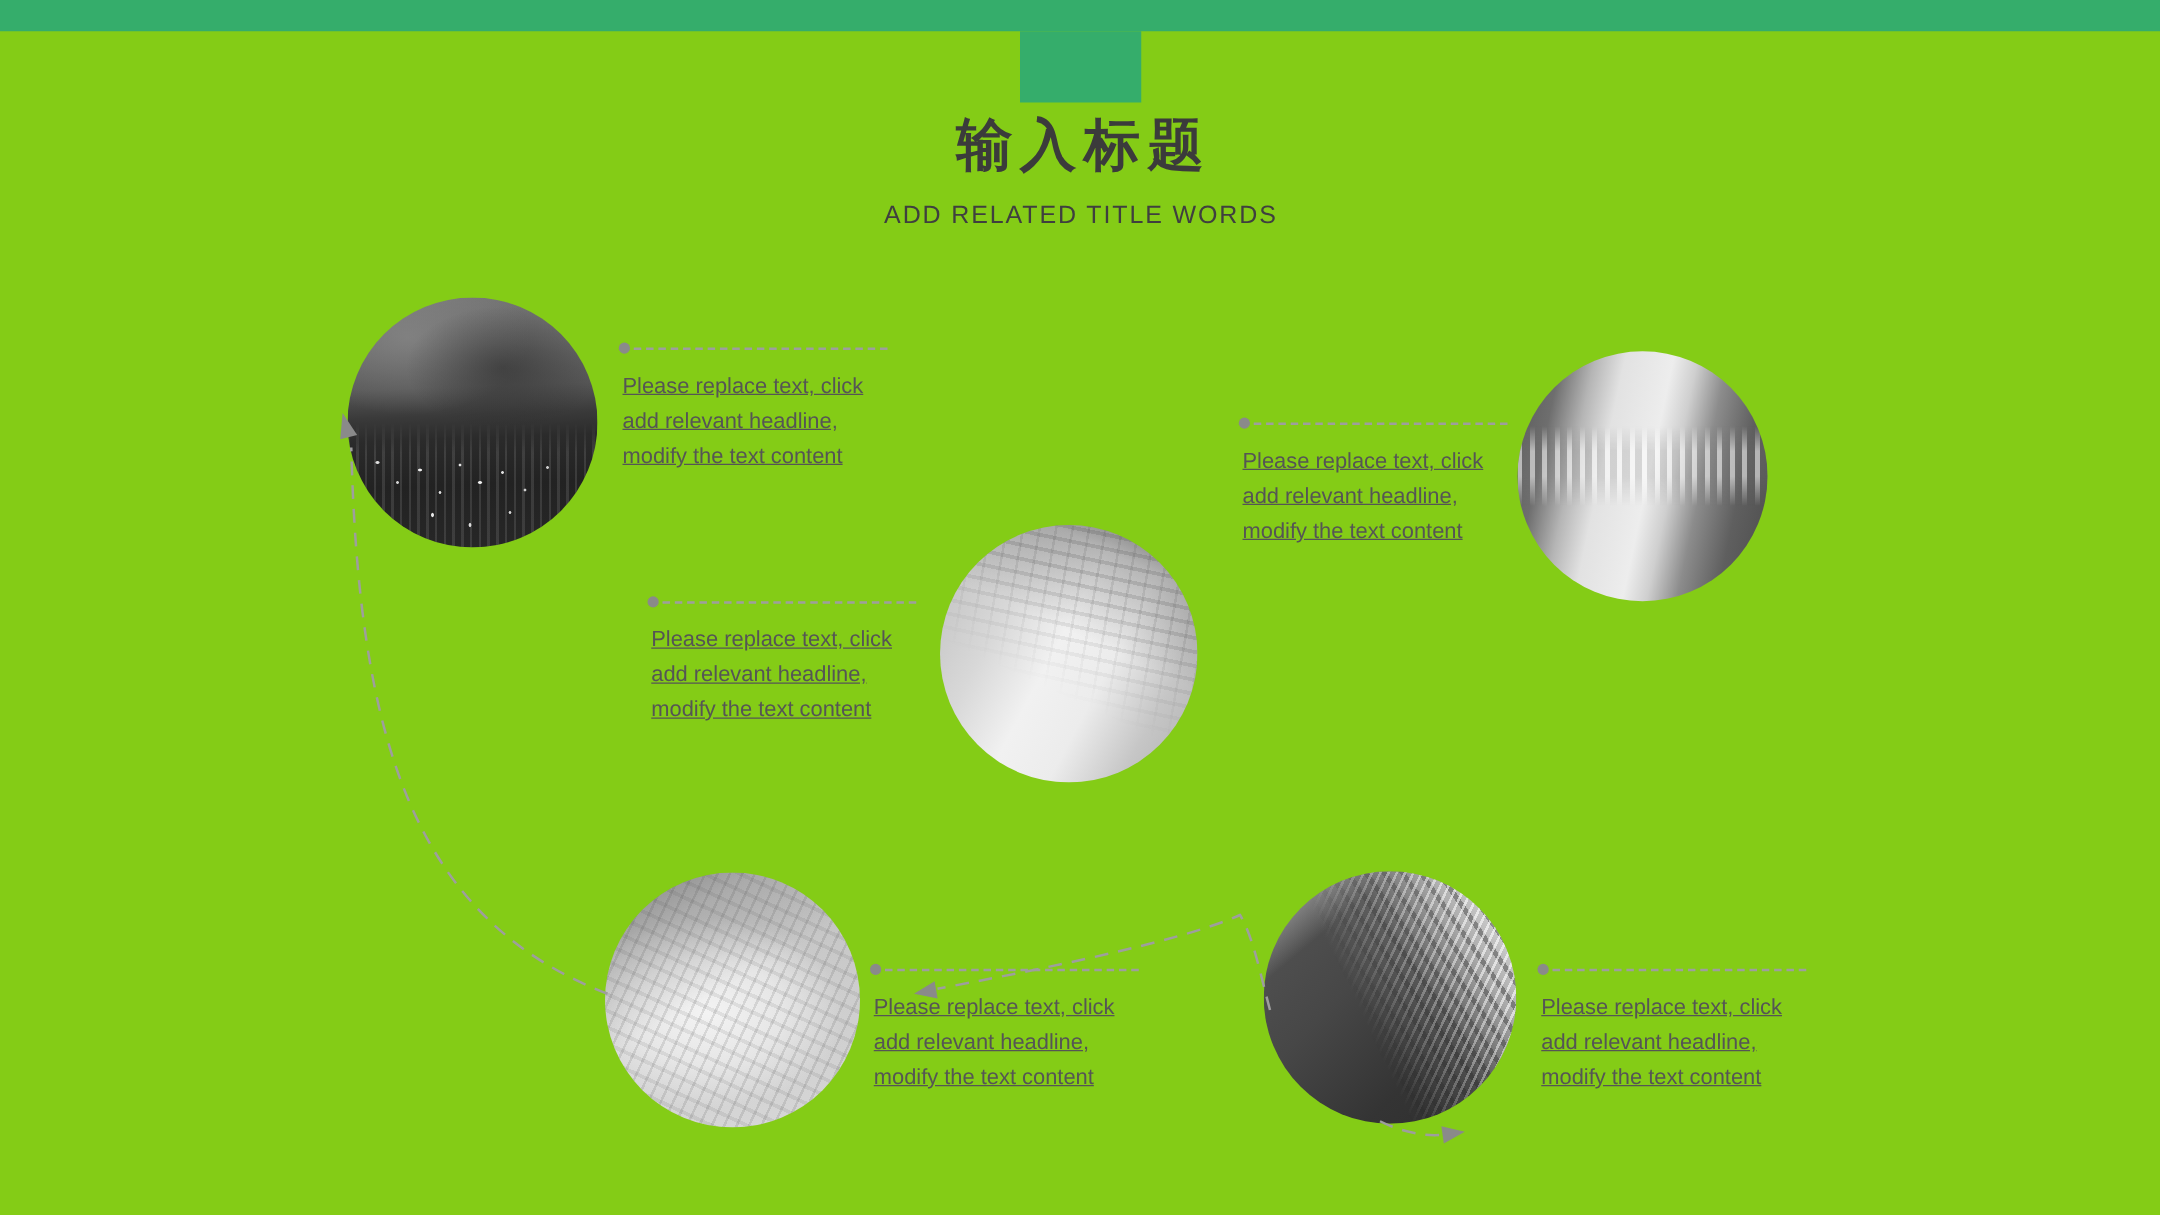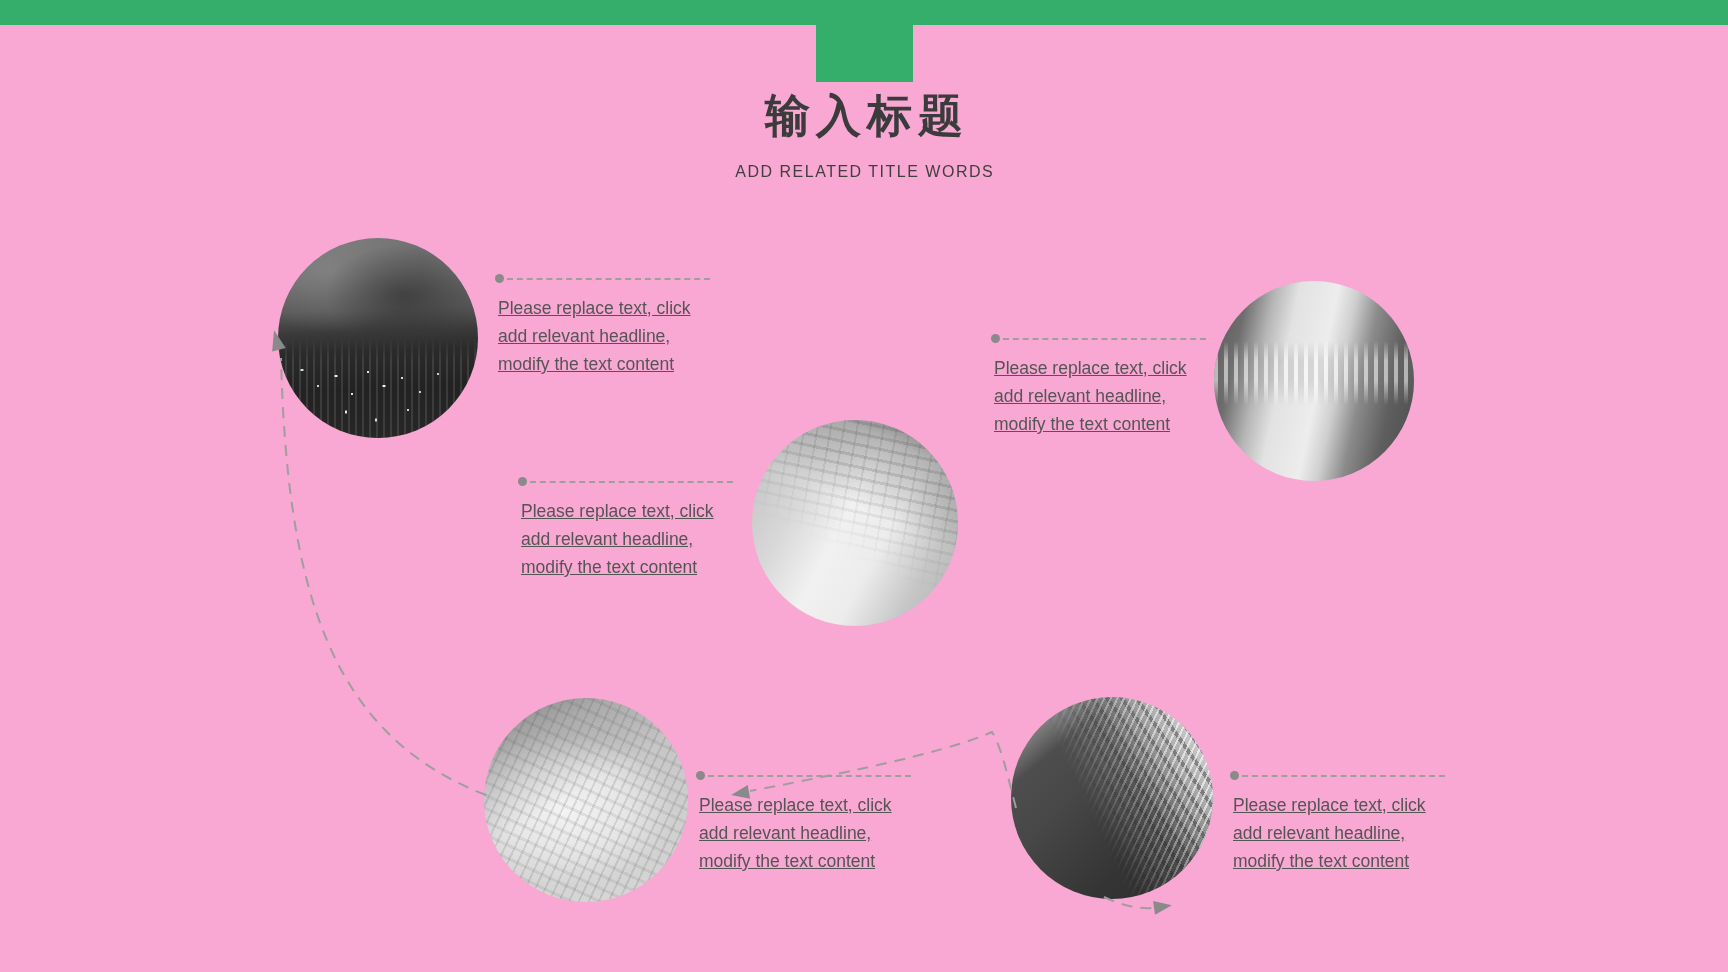--- a/index.html
+++ b/index.html
@@ -1,32 +1,32 @@
 <!DOCTYPE html>
 <html style="--accent_green: #35ad6b; --title_gray: #3b3b3b; --subtitle_gray: #3f3f3f; --text_gray: #555555; --dash_gray: #9e9e9e; --dot_gray: #8a8a8a;"><head>
 <meta charset="utf-8">
 <style>
   html,body{margin:0;padding:0;background:#ffffff;}
   .slide{
-    position:relative;width:1728px;height:972px;overflow:hidden;background:#f9a8d4;
+    position:relative;width:1728px;height:972px;overflow:hidden;background:#84cc16;
     font-family:"Liberation Sans","DejaVu Sans",sans-serif;
   }
   
   .top-bar{position:absolute;left:0;top:0;width:1728px;height:25px;background:var(--accent_green,#35ad6b);}
   .top-tab{position:absolute;left:816px;top:25px;width:97px;height:57px;background:var(--accent_green,#35ad6b);}
   
   .heading{position:absolute;left:0;right:0;top:0;text-align:center;}
   .title{
     position:absolute;left:0;right:0;top:88px;margin:0;
     font-size:45px;line-height:56px;font-weight:700;color:var(--title_gray,#3b3b3b);
     letter-spacing:6px;text-indent:6px;
   }
   .subtitle{
     position:absolute;left:0;right:0;top:160px;
-    font-size:16px;line-height:24px;font-weight:400;color:var(--subtitle_gray,#3f3f3f);
+    font-size:20px;line-height:24px;font-weight:400;color:var(--subtitle_gray,#3f3f3f);
     letter-spacing:1.5px;text-indent:1.5px;
   }
   
   .photo{position:absolute;border-radius:50%;overflow:hidden;}
   .photo .layer{position:absolute;inset:0;}
   
   .photo-1{left:278px;top:238px;width:200px;height:200px;
     background:
       radial-gradient(110px 70px at 62% 28%, rgba(40,40,40,.55), transparent 70%),
       radial-gradient(150px 95px at 24% 16%, rgba(150,150,150,.5), transparent 65%),

